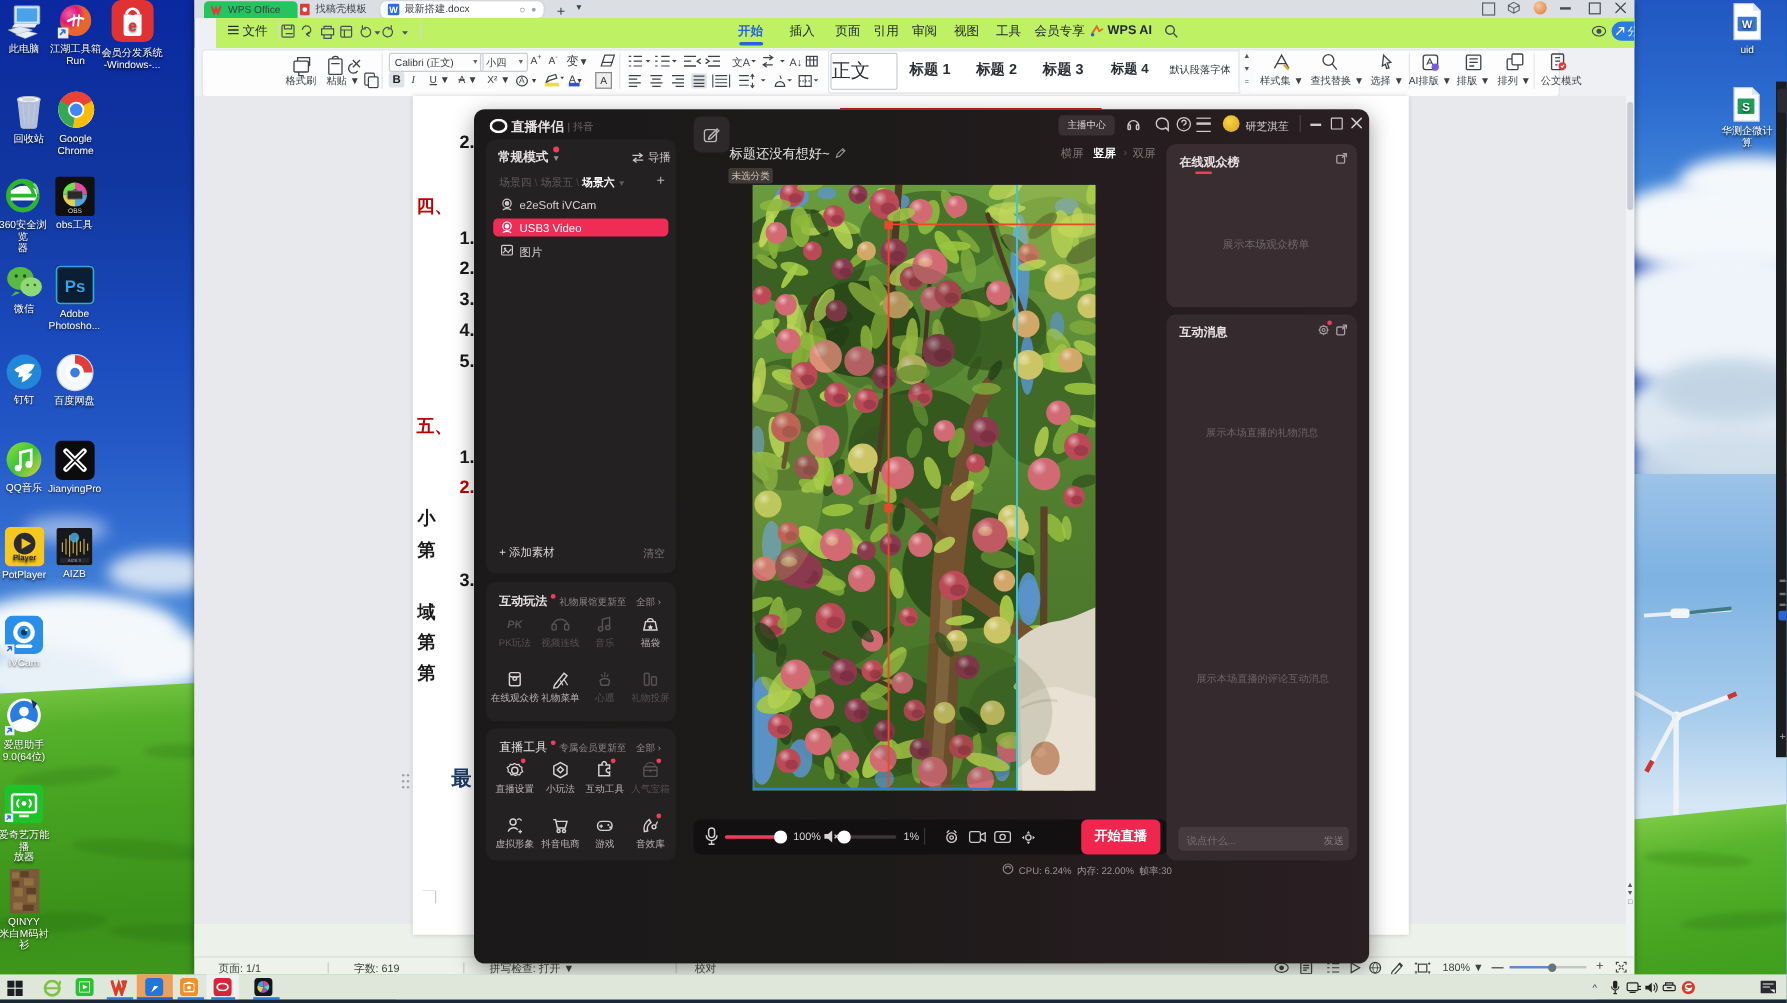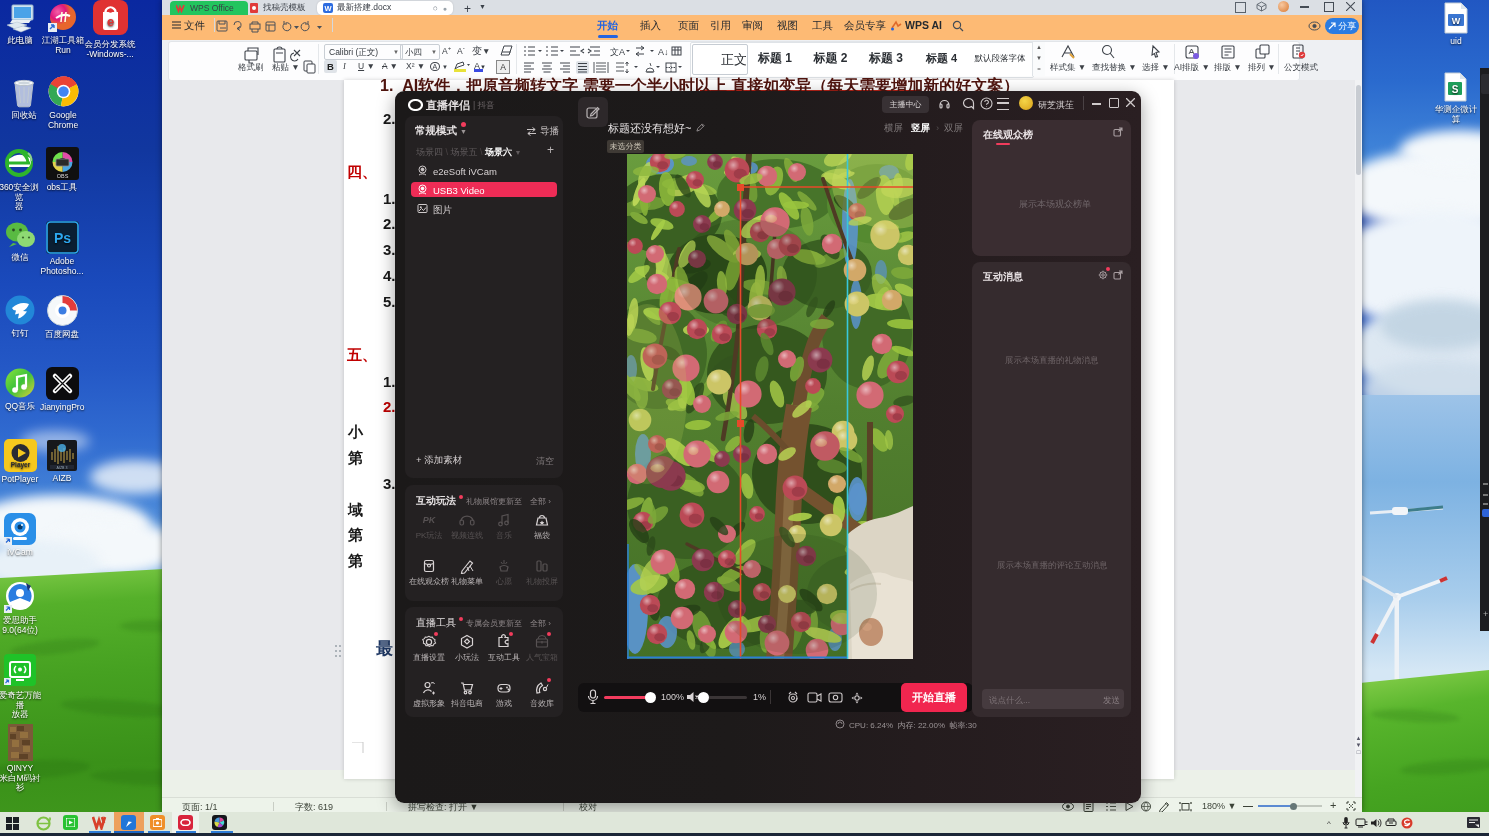--- a/index.html
+++ b/index.html
@@ -10,21 +10,21 @@
 #grassL{left:0;top:560px;width:330px;height:276px;background:linear-gradient(176deg,#86cf4d 0%,#55b02a 16%,#46a121 40%,#3a9119 70%,#429a1e 100%);clip-path:polygon(0 18px,100% 0,100% 100%,0 100%)}
 #grassR{left:1330px;top:670px;width:159px;height:166px;background:linear-gradient(170deg,#90d452 0%,#58b52c 28%,#46a421 65%,#3d9a1c 100%);clip-path:polygon(0 16px,100% 0,100% 100%,0 100%)}
 .gs{position:absolute;background:rgba(20,80,5,.16);border-radius:50%;filter:blur(2px)}
 
 .dico{position:absolute;width:44px;text-align:center;color:#fff;font-size:8.5px;line-height:9.5px;text-shadow:0 1px 2px rgba(0,0,0,.85)}
 .dico .ig{margin:0 auto 3px;position:relative}
 
 #wps{left:162px;top:0;width:1200px;height:812px;background:#eef0f3;overflow:hidden;box-shadow:0 0 6px rgba(0,0,0,.45)}
 #tabbar{position:absolute;left:0;top:0;width:100%;height:15px;background:#dbdfe4}
 .wtab{position:absolute;top:1px;height:14px;font-size:8.5px;color:#3a3f46;display:flex;align-items:center;padding:0 6px;border-radius:4px 4px 0 0}
-#menurow{position:absolute;left:0;top:15px;width:100%;height:25px;background:#fdba74}
+#menurow{position:absolute;left:18px;top:15px;width:100%;height:25px;background:#bef264}
 .mtab{position:absolute;top:4px;font-size:10.5px;color:#24292f}
 #ribbon{position:absolute;left:0;top:40px;width:100%;height:40px;background:#eef0f3}
 #ribcard{position:absolute;left:6px;top:1px;width:1130px;height:38px;background:#fdfdfe;border:1px solid #e2e5e9;border-radius:3px}
 .rlab{position:absolute;font-size:8.5px;color:#3c4046;white-space:nowrap}
 .ric{position:absolute;color:#3e434a}
 #canvas{position:absolute;left:0;top:80px;width:1193px;height:717px;background:#e8e9ec}
 #page{position:absolute;left:182px;top:0px;width:830px;height:699px;background:#fff;box-shadow:0 0 4px rgba(0,0,0,.18)}
 #vscroll{position:absolute;left:1193px;top:80px;width:7px;height:717px;background:#f1f2f4}
 #statusbar{position:absolute;left:0;top:797px;width:100%;height:15px;background:#edf3ea;border-top:1px solid #d9ded6;font-size:9px;color:#3c4338}
 .st{position:absolute;top:3px;white-space:nowrap}
@@ -416,21 +416,21 @@
         <path d="M74 3 h10 M74 6 h10 M74 9 h10 M74 12 h10 M72 2 v11 M86 2 v11" stroke-width=".9"></path>
         <path d="M94 3 h8 M94 7 h8 M94 11 h8 M105 2 v4 m0 3 v4 M103.5 4 l1.5 -2 1.5 2 M103.5 11 l1.5 2 1.5 -2" stroke-width=".9"></path>
         <path d="M112 6 l2 2 2 -2" fill="#3e434a" stroke="none"></path>
         <path d="M124 12 a4 4 0 0 1 8 0 z M128 3 l1 3 m-4 6 h6" stroke-width=".9"></path>
         <path d="M134 6 l2 2 2 -2" fill="#3e434a" stroke="none"></path>
         <rect x="144" y="3" width="10" height="9"></rect>
         <path d="M144 7.5 h10 M149 3 v9" stroke-dasharray="1.5 1"></path>
         <path d="M156 6 l2 2 2 -2" fill="#3e434a" stroke="none"></path>
       </svg>
       <div class="ric" style="left:528px;top:2px;width:342px;height:34px;border:1px solid #dfe3e7;border-radius:2px;background:#fff"></div>
-      <div class="ric" style="left:530px;top:4px;width:54px;height:29px;border:1px solid #c6ccd3;border-radius:2px;font-size:13px;font-weight:normal;font-family:'Liberation Sans';color:#2a2e33;text-align:right;line-height:29px;white-space:nowrap;overflow:hidden">正文</div>
+      <div class="ric" style="left:530px;top:4px;width:54px;height:29px;border:1px solid #c6ccd3;border-radius:2px;font-size:16px;font-weight:normal;font-family:'Liberation Sans';color:#2a2e33;text-align:left;line-height:29px;white-space:nowrap;overflow:hidden">正文</div>
       <div class="ric" style="left:586px;top:4px;width:54px;height:29px;font-size:12px;font-weight:bold;font-family:'Liberation Sans';color:#2a2e33;text-align:center;line-height:29px;white-space:nowrap;overflow:hidden">标题 1</div>
       <div class="ric" style="left:642px;top:4px;width:53px;height:29px;font-size:12px;font-weight:bold;font-family:'Liberation Sans';color:#2a2e33;text-align:center;line-height:29px;white-space:nowrap;overflow:hidden">标题 2</div>
       <div class="ric" style="left:697px;top:4px;width:54px;height:29px;font-size:12px;font-weight:bold;font-family:'Liberation Sans';color:#2a2e33;text-align:center;line-height:29px;white-space:nowrap;overflow:hidden">标题 3</div>
       <div class="ric" style="left:753px;top:4px;width:53px;height:29px;font-size:11px;font-weight:bold;font-family:'Liberation Sans';color:#2a2e33;text-align:center;line-height:29px;white-space:nowrap;overflow:hidden">标题 4</div>
       <div class="ric" style="left:808px;top:4px;width:60px;height:29px;font-size:8.5px;font-weight:normal;font-family:'Liberation Sans';color:#2a2e33;text-align:center;line-height:29px;white-space:nowrap;overflow:hidden">默认段落字体</div>
       <div class="ric" style="left:870px;top:2px;width:12px;height:34px;border-left:1px solid #dfe3e7;background:#fafbfc;font-size:6px;color:#555;text-align:center;line-height:11px">▲<br>▼<br>=</div>
       <svg class="ric" style="left:898px;top:4px" width="16" height="16" viewBox="0 0 16 16" fill="none" stroke="#3e434a" stroke-width="1.1">
         <path d="M2 13 L8 2 L14 13 M4.5 9 h7"></path>
         <path d="M10 10 l4 4" stroke="#e0a23a" stroke-width="2"></path>
       </svg>
@@ -467,21 +467,20 @@
         <path d="M6 4 h4 M6 7 h4 M6 10 h2"></path>
         <circle cx="12" cy="11" r="3.2" fill="#e03a3a" stroke="none"></circle>
         <path d="M10.8 11 l1 1 1.6 -2" stroke="#fff" stroke-width=".9"></path>
       </svg>
       <div class="rlab" style="left:1122px;top:22px">公文模式</div>
     </div>
     <div id="canvas">
       <div style="position:absolute;left:0;top:690px;width:1193px;height:27px;background:#ecf1e9"></div>
       <div id="page"></div>
       <div style="position:absolute;left:538px;top:9.5px;width:218px;height:1.5px;background:#b82318"></div>
-      <div class="docfrag" style="left:218px;top:-4px;width:790px;overflow:hidden;white-space:nowrap;color:#50150f;font-size:16px">1.&nbsp;&nbsp;AI软件，把原音频转文字 需要一个半小时以上 直接如变异（每天需要增加新的好文案）</div>
       <div class="docfrag" style="left:221px;top:30px;color:#191919;font-size:15px;font-weight:bold;font-family:'Liberation Sans',sans-serif">2.</div>
       <div class="docfrag" style="left:185px;top:83px;color:#c00000;font-size:15px;font-weight:bold;font-family:'Liberation Sans',sans-serif">四、</div>
       <div class="docfrag" style="left:221px;top:110px;color:#191919;font-size:15px;font-weight:bold;font-family:'Liberation Sans',sans-serif">1.</div>
       <div class="docfrag" style="left:221px;top:135px;color:#191919;font-size:15px;font-weight:bold;font-family:'Liberation Sans',sans-serif">2.</div>
       <div class="docfrag" style="left:221px;top:161px;color:#191919;font-size:15px;font-weight:bold;font-family:'Liberation Sans',sans-serif">3.</div>
       <div class="docfrag" style="left:221px;top:187px;color:#191919;font-size:15px;font-weight:bold;font-family:'Liberation Sans',sans-serif">4.</div>
       <div class="docfrag" style="left:221px;top:213px;color:#191919;font-size:15px;font-weight:bold;font-family:'Liberation Sans',sans-serif">5.</div>
       <div class="docfrag" style="left:185px;top:266px;color:#c00000;font-size:15px;font-weight:bold;font-family:'Liberation Sans',sans-serif">五、</div>
       <div class="docfrag" style="left:221px;top:293px;color:#191919;font-size:15px;font-weight:bold;font-family:'Liberation Sans',sans-serif">1.</div>
       <div class="docfrag" style="left:221px;top:318px;color:#c00000;font-size:15px;font-weight:bold;font-family:'Liberation Sans',sans-serif">2.</div>

